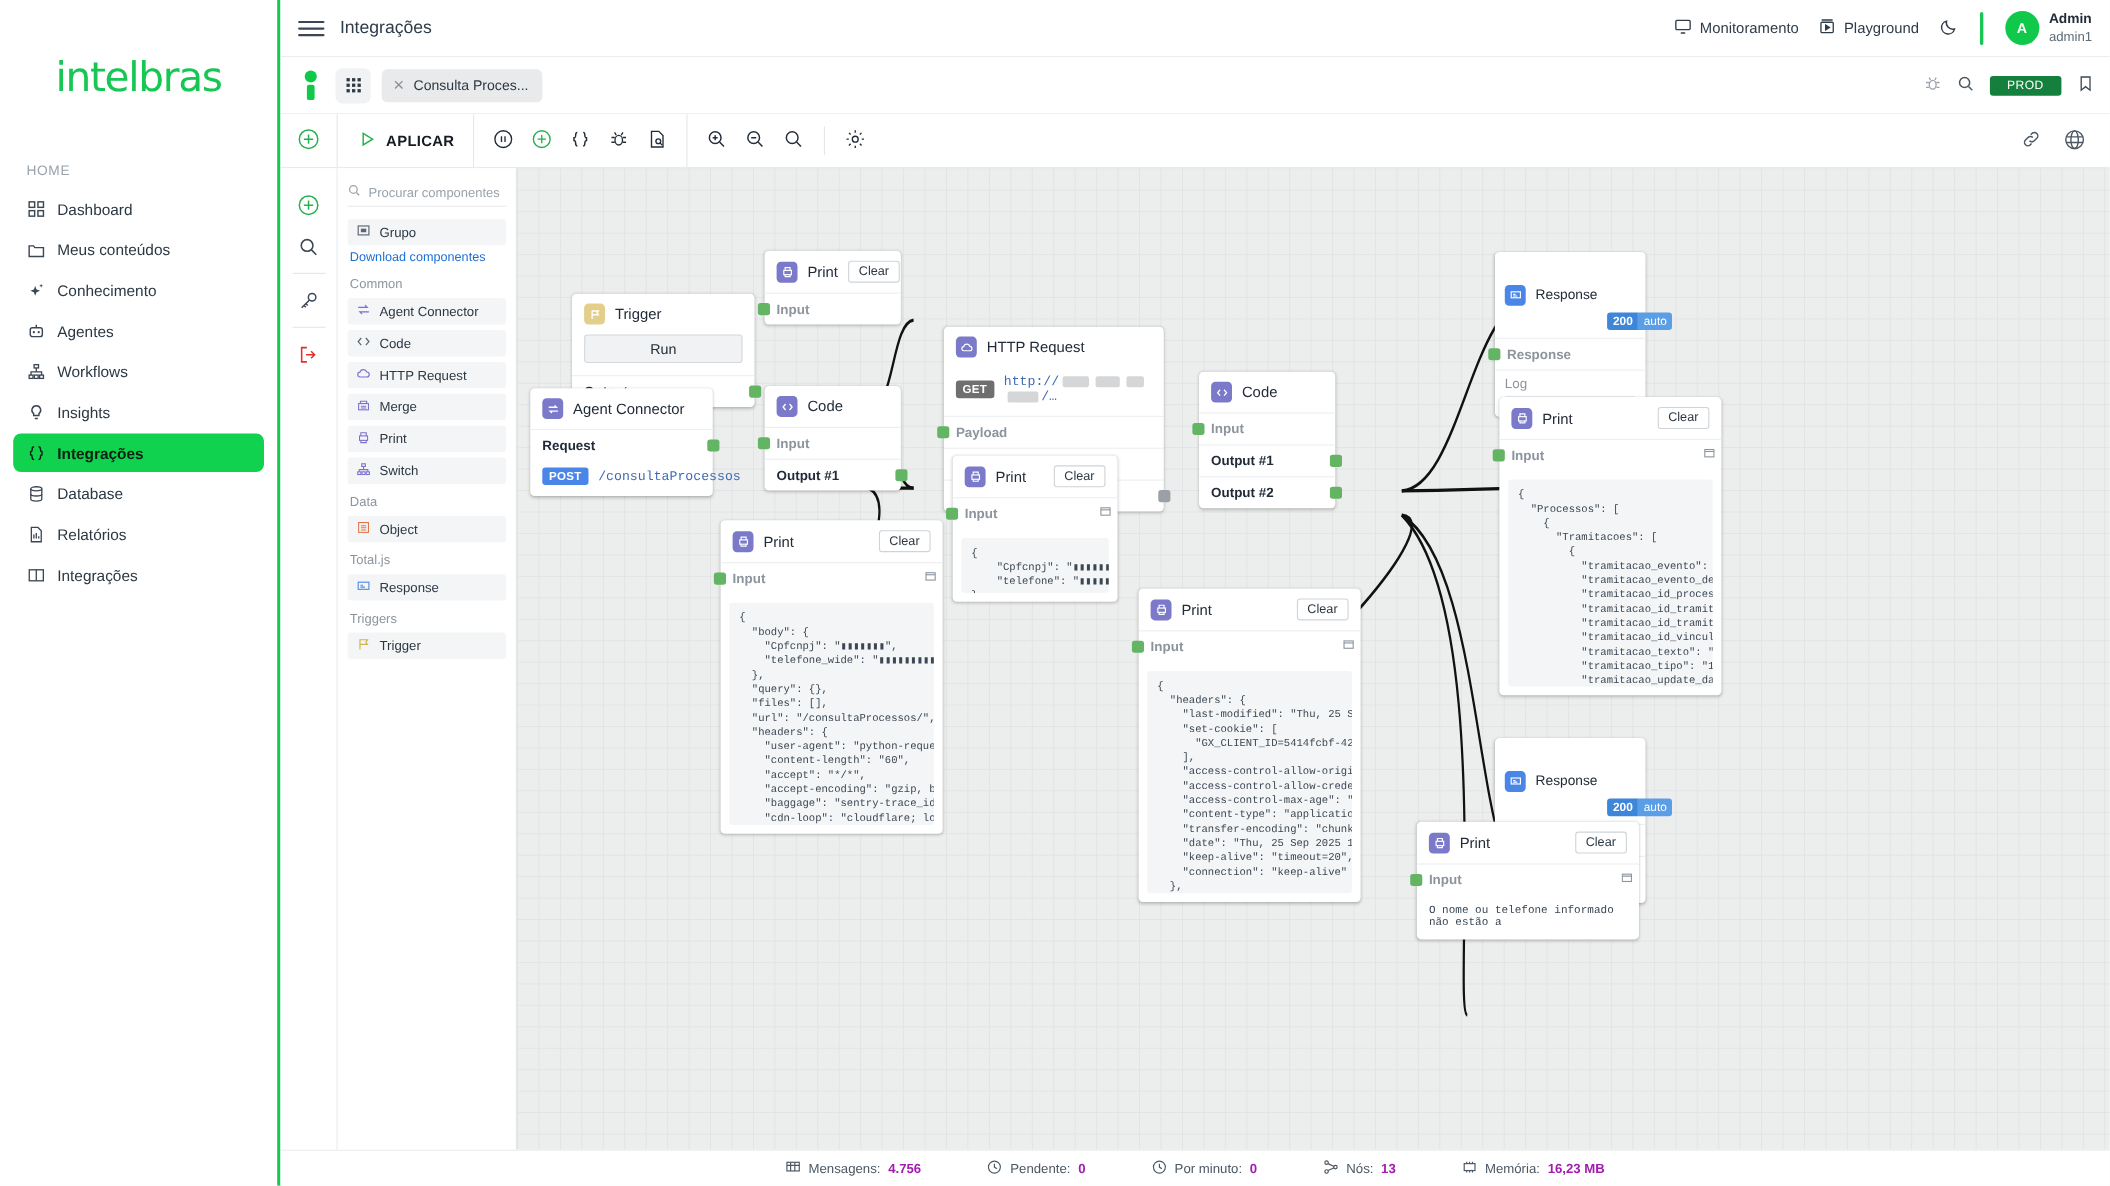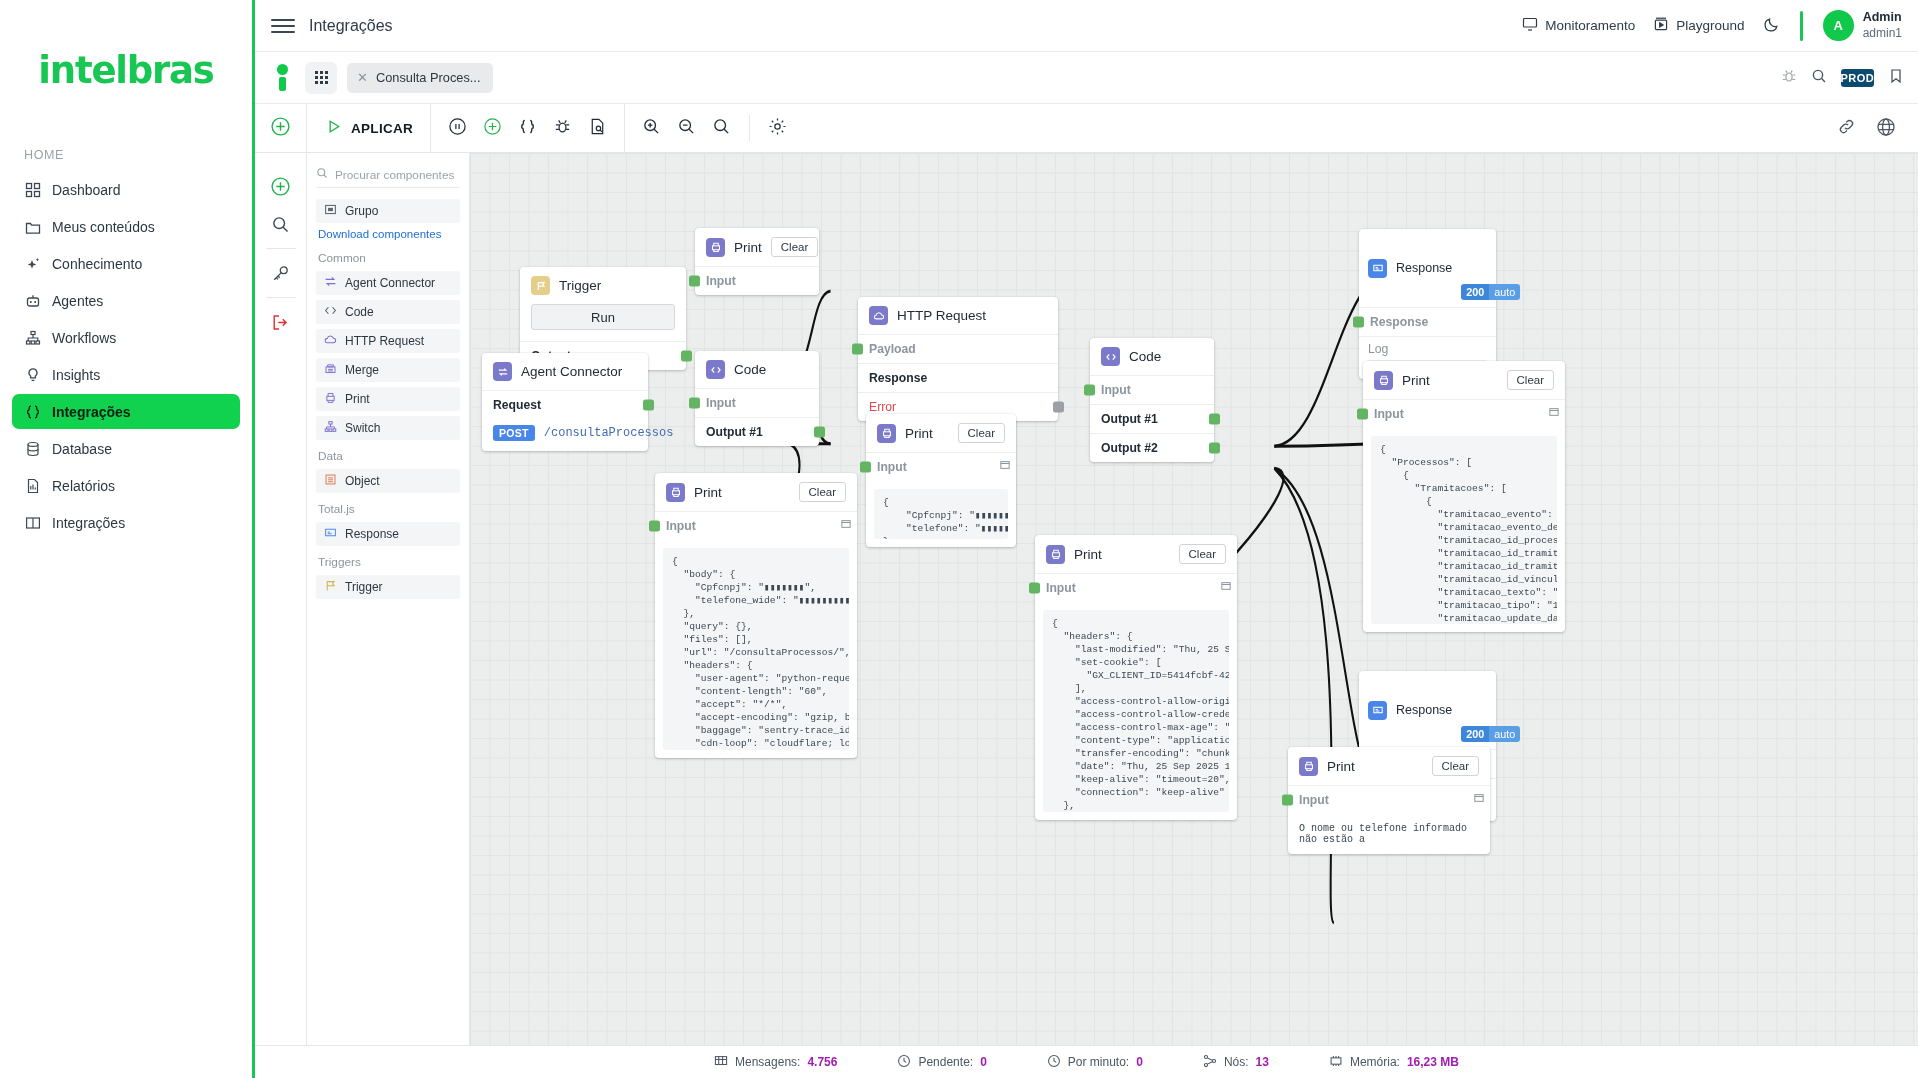--- a/index.html
+++ b/index.html
@@ -13,21 +13,21 @@
   .app { position:relative; width:1918px; height:1078px; display:flex; }
 
   
   .sidebar {
     width: 255px; height: 1078px; background:#fff;
     border-right:3px solid #17c653;
     display:flex; flex-direction:column;
     position:relative; flex:none;
   }
   .logo-wrap { height:140px; display:flex; align-items:center; justify-content:center; }
-  .logo { font-size:37px; font-weight:700; color:#17c653; letter-spacing:-1.2px; font-family:"DejaVu Sans", sans-serif; }
+  .logo { font-size:37px; font-weight:400; color:#17c653; letter-spacing:-1.2px; font-family:"DejaVu Sans", sans-serif; }
   .nav { padding: 0 12px; }
   .nav-head { font-size:12.5px; color:#9aa3ab; letter-spacing:.6px; padding:8px 12px 10px 12px; }
   .nav-item {
     display:flex; align-items:center; gap:11px;
     height:35px; padding:0 12px; border-radius:7px;
     color:#2b3844; font-size:14px; cursor:pointer; margin-bottom:2px;
   }
   .nav-item.active { background:#10d24e; color:#0b2013; font-weight:700; }
   .nav-ico { width:17px; height:17px; display:inline-flex; align-items:center; justify-content:center; flex:none; }
   .nav-ico svg { width:16px; height:16px; }
@@ -64,21 +64,21 @@
   .grid-btn { width:32px; height:32px; border-radius:6px; background:#f1f2f4; display:flex; align-items:center; justify-content:center; cursor:pointer;}
   .grid-btn .g { display:grid; grid-template-columns:repeat(3,3px); grid-template-rows:repeat(3,3px); gap:2px; }
   .grid-btn .g i { background:#303a45; width:3px; height:3px; display:block;}
   .tab-chip {
     height:30px; background:#e9eaec; border-radius:5px; display:flex; align-items:center;
     gap:8px; padding:0 13px 0 10px; font-size:12.8px; color:#2b3844; cursor:pointer;
   }
   .tab-x { color:#8a939c; font-size:13px; }
   .tabsbar-right { margin-left:auto; display:flex; align-items:center; gap:14px; }
   .tabsbar-right svg { width:16px; height:16px; cursor:pointer; }
-  .prod-badge { background:#0c4a6e; color:#fff; font-size:11px; font-weight:700; letter-spacing:.4px; padding:3px 0; border-radius:3px; }
+  .prod-badge { background:#15803d; color:#fff; font-size:11px; font-weight:400; letter-spacing:.4px; padding:3px 16px; border-radius:3px; }
 
   
   .toolbar { height:49px; background:#fff; border-bottom:1px solid #e3e7ea; display:flex; align-items:center; }
   .tool-rail { width:52px; height:100%; display:flex; align-items:center; justify-content:center; border-right:1px solid #e3e7ea; }
   .tool-group { display:flex; align-items:center; gap:16px; padding:0 17px; height:100%; border-right:1px solid #e3e7ea; }
   .tool-group.noborder { border-right:none; }
   .tbtn { display:flex; align-items:center; gap:8px; cursor:pointer; color:#222c38; }
   .tbtn svg { width:19px; height:19px; }
   .aplicar-label { font-size:13.5px; font-weight:700; letter-spacing:.3px; color:#141b22; }
   .toolbar-right { margin-left:auto; display:flex; align-items:center; gap:20px; padding-right:22px; }
@@ -674,20 +674,24 @@
         </div>
 
         <div class="node" style="left:388px; top:144px; width:200px;">
           <div class="node-head">
             <span class="node-ico" style="background:#7b79c9;">
                 <svg viewBox="0 0 16 16" fill="none" stroke="#fff" stroke-width="1.4">
                   <path d="M4.6 11.8h6.8a2.6 2.6 0 0 0 .2-5.2A3.8 3.8 0 0 0 4.2 6.8a2.5 2.5 0 0 0 .4 5z"></path>
                 </svg>
               </span>
             <span class="node-title">HTTP Request</span>
+          </div>
+          <div class="url-line">
+            <span class="method get">GET</span>
+            <span class="url-text"><span>http://</span><span class="redact" style="width:24px;margin:0 3px;"></span><span class="redact" style="width:22px;margin:0 3px;"></span><span class="redact" style="width:16px;margin:0 3px;"></span><span class="redact" style="width:28px;margin:0 3px;"></span><span>/…</span></span>
           </div>
           <div class="node-row in">
             <span class="port l"></span>
             <span>Payload</span>
           </div>
           <div class="node-row resp">
             <span>Response</span>
           </div>
           <div class="node-row err">
             <span>Error</span>

